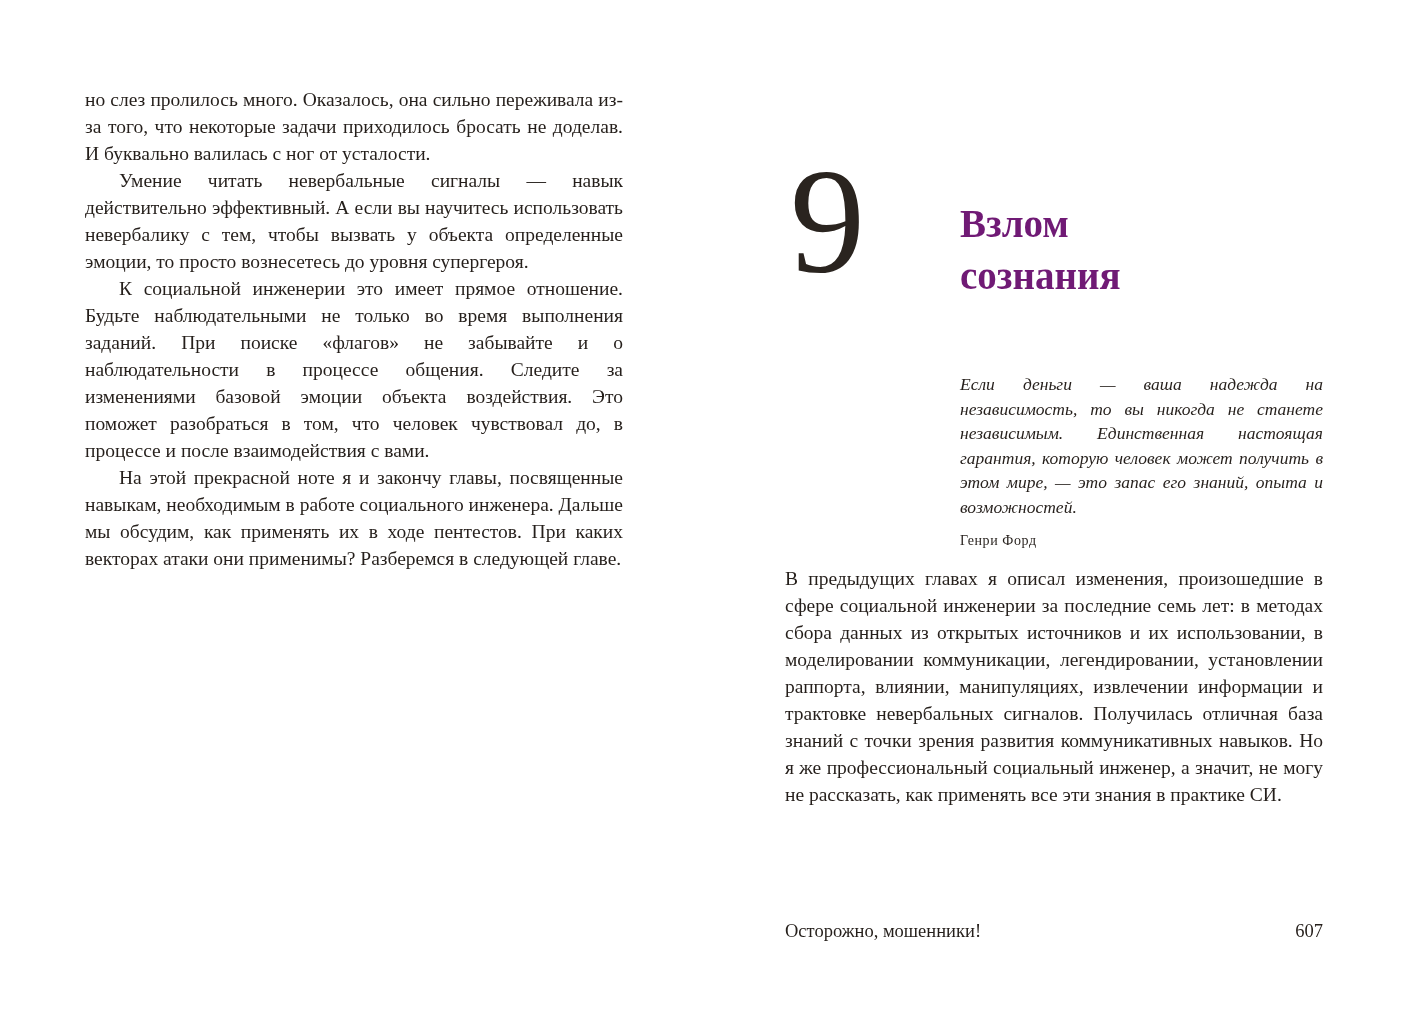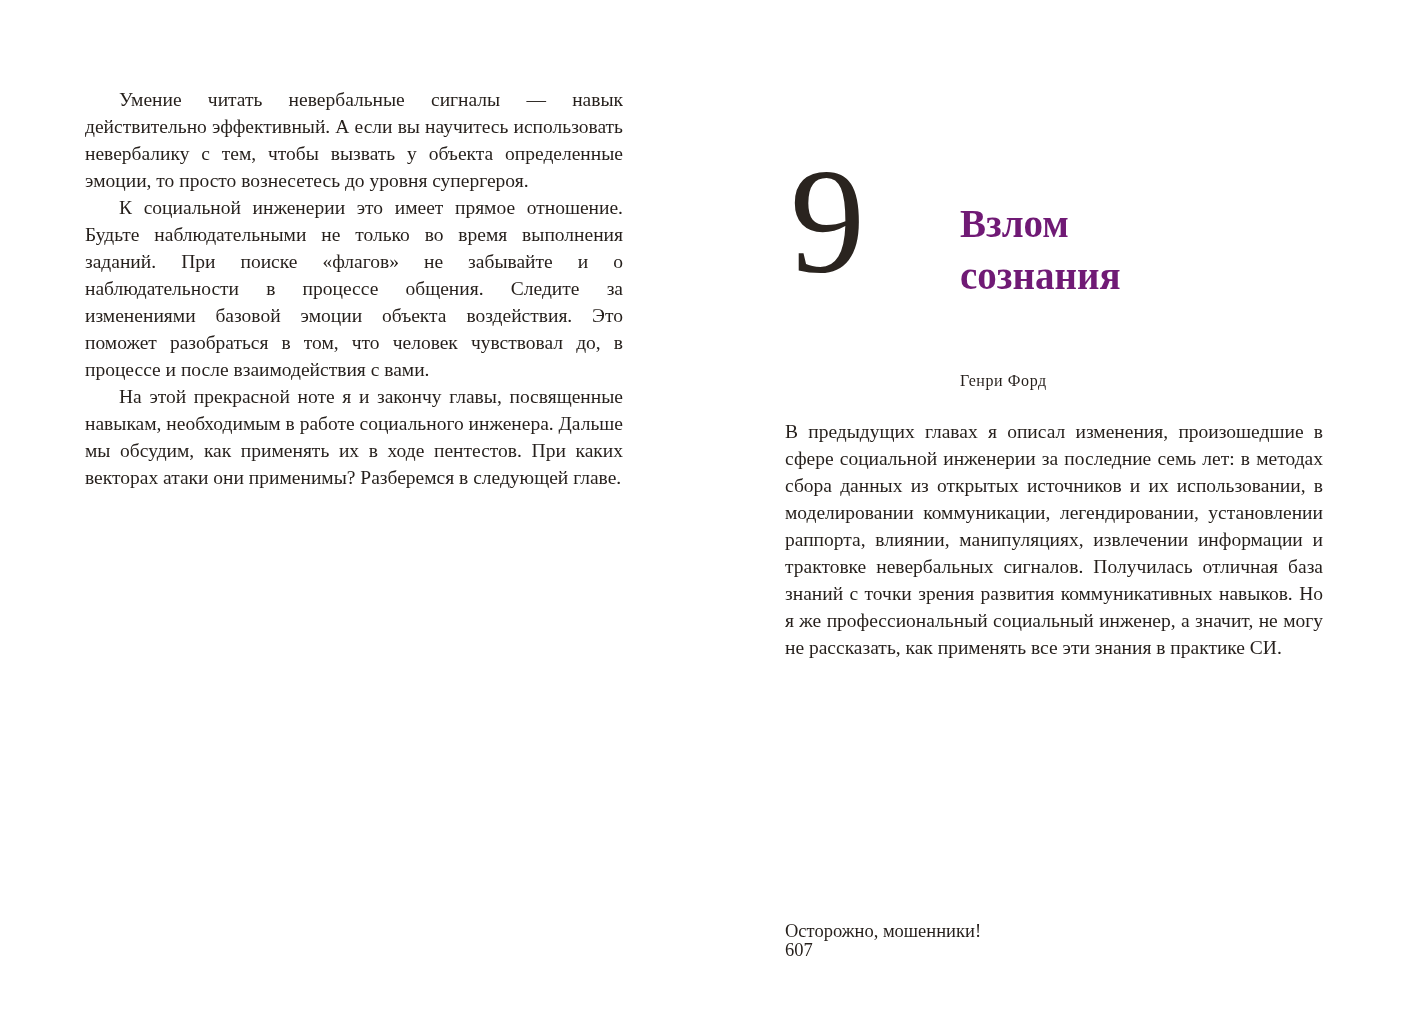--- a/index.html
+++ b/index.html
@@ -54,57 +54,59 @@
     width: 363px;
   }
   .epigraph-text {
     margin: 0;
     font-style: italic;
     font-size: 17.5px;
     line-height: 24.5px;
     text-align: justify;
   }
   .epigraph-author {
-    font-size: 16px;
+    margin-top: 14px;
+    font-size: 14px;
     letter-spacing: 0.6px;
   }
-  .page-right .body-text { margin-top: 28px; }
+  .page-right .body-text { margin-top: 16px; }
 
   .footer {
     position: absolute;
     left: 0;
     right: 0;
     top: 836px;
     display: flex;
     justify-content: space-between;
     font-size: 18.5px;
     line-height: 1;
-    flex-direction: column;
   }
 </style>
 </head>
 <body style="background: rgb(255, 255, 255); color: rgb(37, 31, 27);">
 
 <div>
 
   <div class="page page-left">
     <div class="body-text">
+      <p>но слез пролилось много. Оказалось, она сильно переживала из-за того, что некоторые задачи приходилось бросать не доделав. И буквально валилась с ног от усталости.</p>
       <p class="indent">Умение читать невербальные сигналы — навык действительно эффективный. А если вы научитесь использовать невербалику с тем, чтобы вызвать у объекта определенные эмоции, то просто вознесетесь до уровня супергероя.</p>
       <p class="indent">К социальной инженерии это имеет прямое отношение. Будьте наблюдательными не только во время выполнения заданий. При поиске «флагов» не забывайте и о наблюдательности в процессе общения. Следите за изменениями базовой эмоции объекта воздействия. Это поможет разобраться в том, что человек чувствовал до, в процессе и после взаимодействия с вами.</p>
       <p class="indent">На этой прекрасной ноте я и закончу главы, посвященные навыкам, необходимым в работе социального инженера. Дальше мы обсудим, как применять их в ходе пентестов. При каких векторах атаки они применимы? Разберемся в следующей главе.</p>
     </div>
   </div>
 
   <div class="page page-right">
 
     <div class="chapter-number">9</div>
 
     <h1 class="chapter-title">Взлом сознания</h1>
 
     <div class="epigraph">
+      <p class="epigraph-text">Если деньги — ваша надежда на независимость, то вы никогда не станете независимым. Единственная настоящая гарантия, которую человек может получить в этом мире, — это запас его знаний, опыта и возможностей.</p>
       <div class="epigraph-author">Генри Форд</div>
     </div>
 
     <div class="body-text">
       <p>В предыдущих главах я описал изменения, произошедшие в сфере социальной инженерии за последние семь лет: в методах сбора данных из открытых источников и их использовании, в моделировании коммуникации, легендировании, установлении раппорта, влиянии, манипуляциях, извлечении информации и трактовке невербальных сигналов. Получилась отличная база знаний с точки зрения развития коммуникативных навыков. Но я же профессиональный социальный инженер, а значит, не могу не рассказать, как применять все эти знания в практике СИ.</p>
     </div>
 
     <div class="footer">
       <span>Осторожно, мошенники!</span>
       <span>607</span>

